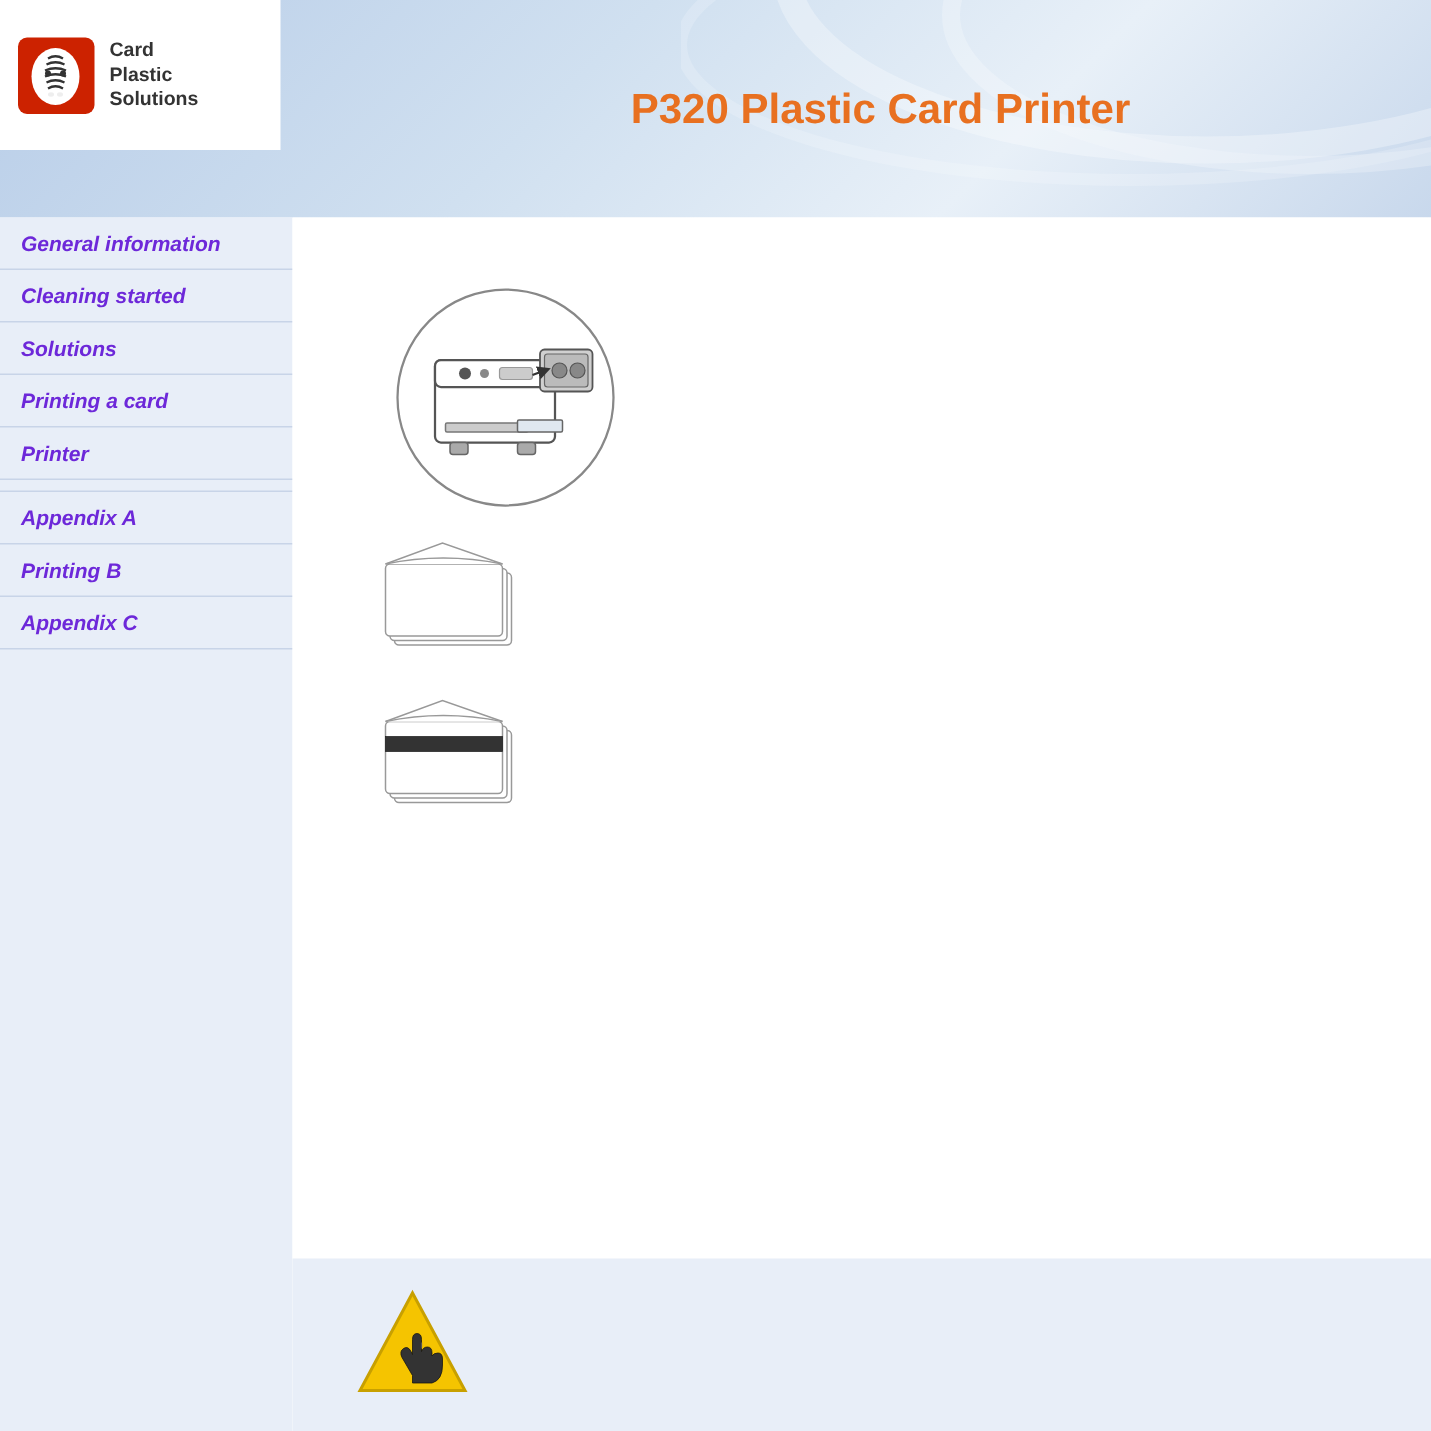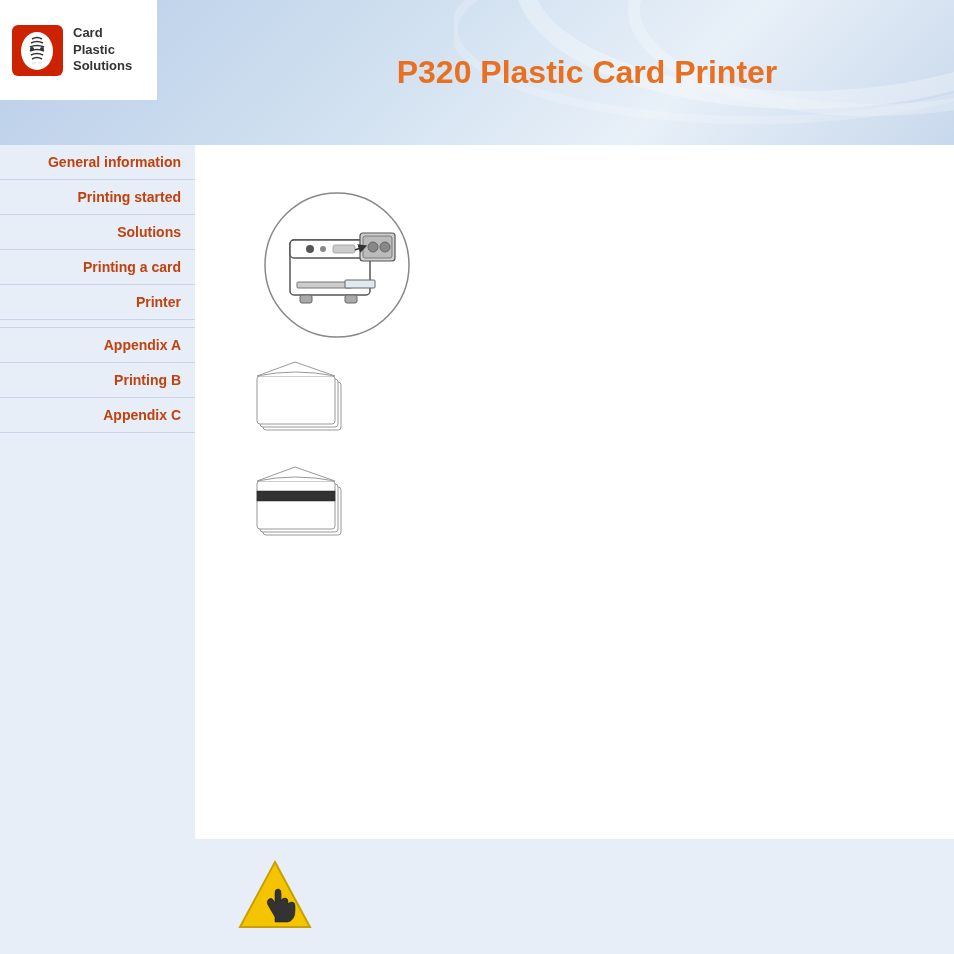--- a/index.html
+++ b/index.html
@@ -11,21 +11,21 @@
       height: 145px;
       background: linear-gradient(135deg, #b8cde8 0%, #d0e0f0 40%, #e8f0f8 70%, #c8d8ec 100%);
       position: relative;
       display: flex;
       align-items: center;
     }
     .header-logo {
       position: absolute;
       left: 0;
       top: 0;
-      width: 157px;
+      width: 187px;
       height: 100px;
       background: #fff;
       display: flex;
       align-items: center;
       padding: 10px;
       z-index: 10;
     }
     .zebra-logo-box {
       display: flex;
       align-items: center;
@@ -42,21 +42,21 @@
       font-size: 13px;
       font-weight: bold;
       color: #333;
       line-height: 1.3;
     }
     .header-title {
       position: absolute;
       left: 220px;
       right: 0;
       text-align: center;
-      font-size: 32px;
+      font-size: 28px;
       font-weight: bold;
       color: #e87020;
     }
     
     .header-swirl {
       position: absolute;
       right: 0; top: 0;
       width: 500px; height: 145px;
       overflow: hidden;
       opacity: 0.6;
@@ -67,27 +67,27 @@
       position: absolute;
       left: 0;
       top: 145px;
       width: 195px;
       bottom: 0;
       background: #e8eef8;
       display: flex;
       flex-direction: column;
     }
     .sidebar-item {
-      text-align: right;
       padding: 9px 14px;
       font-size: 14px;
       font-weight: bold;
-      color: #c2410c;
+      color: #6d28d9;
       cursor: pointer;
       border-bottom: 1px solid #c8d4e8;
+      font-style: italic;
     }
     .sidebar-spacer { height: 8px; border-bottom: 1px solid #c8d4e8; }
 
     
     .main-content {
       position: absolute;
       left: 195px;
       top: 145px;
       right: 0;
       bottom: 0;
@@ -166,21 +166,21 @@
   </div>
 
   <div class="header-title">P320  Plastic Card Printer</div>
 </div>
 
 <div class="sidebar">
   <div class="sidebar-item">
     <span>General information</span>
   </div>
   <div class="sidebar-item">
-    <span>Printing started</span>
+    <span>Cleaning started</span>
   </div>
   <div class="sidebar-item">
     <span>Solutions</span>
   </div>
   <div class="sidebar-item">
     <span>Printing a card</span>
   </div>
   <div class="sidebar-item">
     <span>Printer</span>
   </div>

